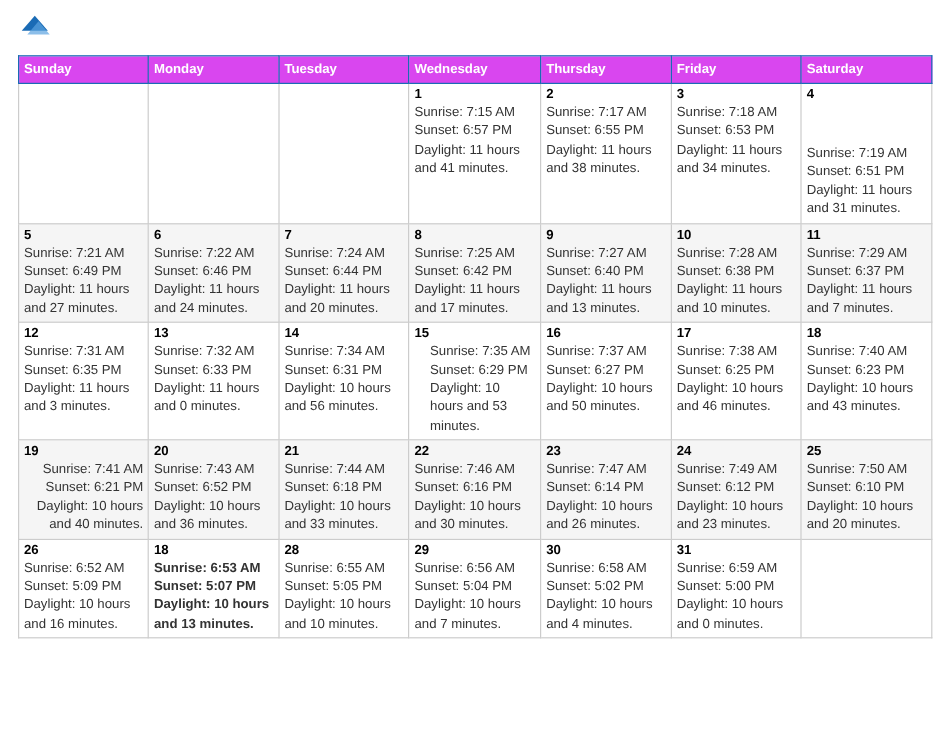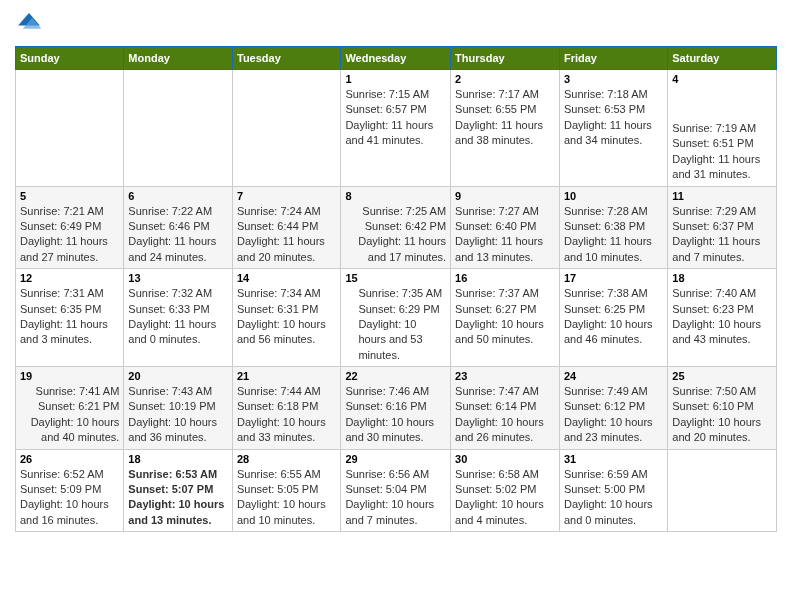--- a/index.html
+++ b/index.html
@@ -56,21 +56,21 @@
     .location {
       font-size: 13px;
       color: #555;
     }
     .calendar {
       width: 100%;
       border-collapse: collapse;
       font-size: 10.5px;
     }
     .calendar th {
-      background-color: #4d7c0f;
+      background-color: #d946ef;
       color: #fff;
       padding: 5px 4px;
       text-align: left;
       font-size: 11px;
       font-weight: bold;
       border: 1px solid #1a6bb5;
     }
     .calendar td {
       border: 1px solid #ccc;
       vertical-align: top;
@@ -174,21 +174,21 @@
 Daylight: 11 hours and 24 minutes.</div>
           </td>
           <td>
             <span class="day-number">7</span>
             <div class="day-info" style="white-space: pre-line;">Sunrise: 7:24 AM
 Sunset: 6:44 PM
 Daylight: 11 hours and 20 minutes.</div>
           </td>
           <td>
             <span class="day-number">8</span>
-            <div class="day-info" style="white-space: pre-line; text-align: right;">Sunrise: 7:25 AM
+            <div class="day-info" style="white-space: pre-line;">Sunrise: 7:25 AM
 Sunset: 6:42 PM
 Daylight: 11 hours and 17 minutes.</div>
           </td>
           <td>
             <span class="day-number">9</span>
             <div class="day-info" style="white-space: pre-line;">Sunrise: 7:27 AM
 Sunset: 6:40 PM
 Daylight: 11 hours and 13 minutes.</div>
           </td>
           <td>
@@ -251,21 +251,21 @@
         <tr>
           <td>
             <span class="day-number">19</span>
             <div class="day-info" style="white-space: pre-line; text-align: right;">Sunrise: 7:41 AM
 Sunset: 6:21 PM
 Daylight: 10 hours and 40 minutes.</div>
           </td>
           <td>
             <span class="day-number">20</span>
             <div class="day-info" style="white-space: pre-line;">Sunrise: 7:43 AM
-Sunset: 10:19 PM
+Sunset: 6:52 PM
 Daylight: 10 hours and 36 minutes.</div>
           </td>
           <td>
             <span class="day-number">21</span>
             <div class="day-info" style="white-space: pre-line;">Sunrise: 7:44 AM
 Sunset: 6:18 PM
 Daylight: 10 hours and 33 minutes.</div>
           </td>
           <td>
             <span class="day-number">22</span>

